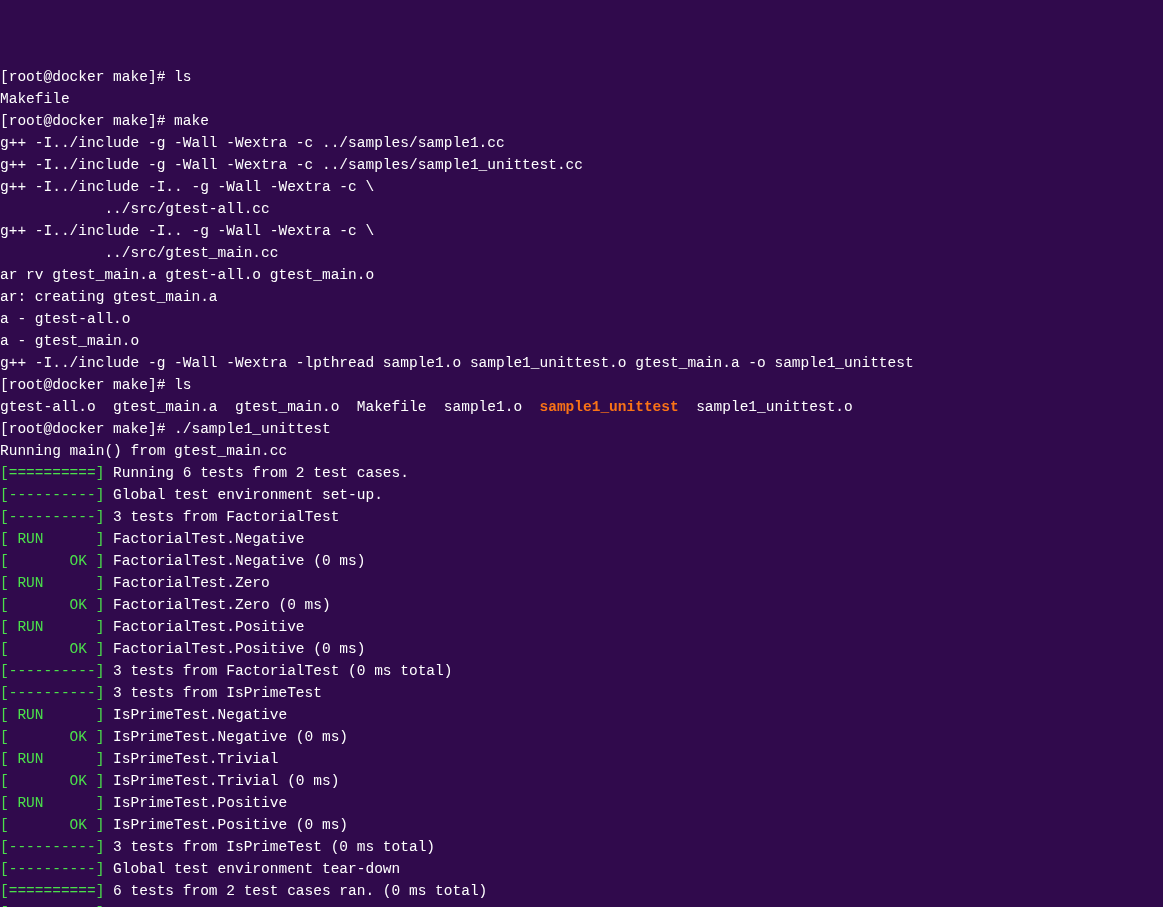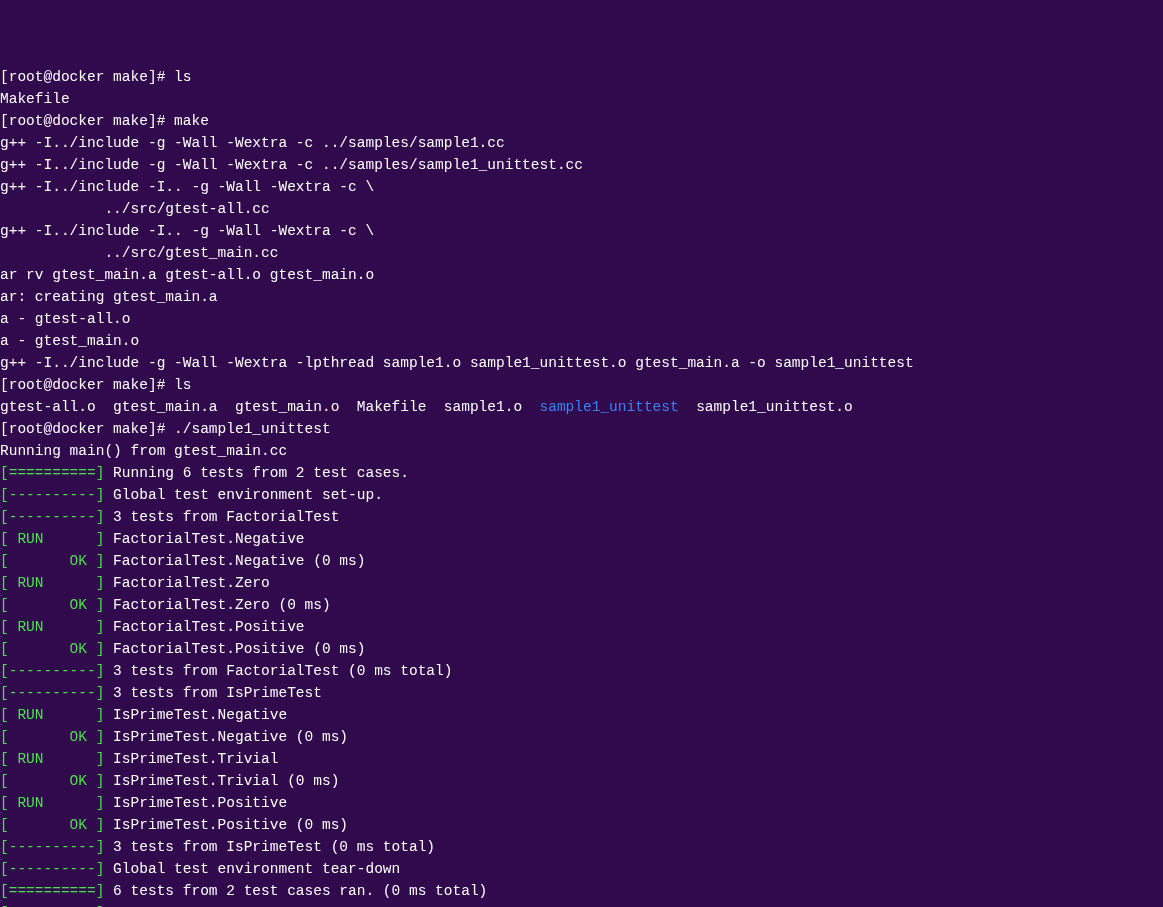--- a/index.html
+++ b/index.html
@@ -12,21 +12,21 @@
     line-height: 22px;
     white-space: pre;
     overflow: hidden;
     width: 1163px;
     height: 907px;
   }
   .terminal {
     padding: 0;
   }
   .green { color: #4be04b; }
-  .bold-green { color: #3b82f6; font-weight: normal; }
+  .bold-green { color: #f97316; font-weight: bold; }
 </style>
 </head>
 <body>
 
 
 <div class="terminal" id="terminal"><div><span>[root@docker make]# ls</span></div><div><span>Makefile</span></div><div><span>[root@docker make]# make</span></div><div><span>g++ -I../include -g -Wall -Wextra -c ../samples/sample1.cc</span></div><div><span>g++ -I../include -g -Wall -Wextra -c ../samples/sample1_unittest.cc</span></div><div><span>g++ -I../include -I.. -g -Wall -Wextra -c \</span></div><div><span>            ../src/gtest-all.cc</span></div><div><span>g++ -I../include -I.. -g -Wall -Wextra -c \</span></div><div><span>            ../src/gtest_main.cc</span></div><div><span>ar rv gtest_main.a gtest-all.o gtest_main.o</span></div><div><span>ar: creating gtest_main.a</span></div><div><span>a - gtest-all.o</span></div><div><span>a - gtest_main.o</span></div><div><span>g++ -I../include -g -Wall -Wextra -lpthread sample1.o sample1_unittest.o gtest_main.a -o sample1_unittest</span></div><div><span>[root@docker make]# ls</span></div><div><span>gtest-all.o  gtest_main.a  gtest_main.o  Makefile  sample1.o  </span><span class="bold-green">sample1_unittest</span><span>  sample1_unittest.o</span></div><div><span>[root@docker make]# ./sample1_unittest</span></div><div><span>Running main() from gtest_main.cc</span></div><div><span class="green">[==========]</span><span> Running 6 tests from 2 test cases.</span></div><div><span class="green">[----------]</span><span> Global test environment set-up.</span></div><div><span class="green">[----------]</span><span> 3 tests from FactorialTest</span></div><div><span class="green">[ RUN      ]</span><span> FactorialTest.Negative</span></div><div><span class="green">[       OK ]</span><span> FactorialTest.Negative (0 ms)</span></div><div><span class="green">[ RUN      ]</span><span> FactorialTest.Zero</span></div><div><span class="green">[       OK ]</span><span> FactorialTest.Zero (0 ms)</span></div><div><span class="green">[ RUN      ]</span><span> FactorialTest.Positive</span></div><div><span class="green">[       OK ]</span><span> FactorialTest.Positive (0 ms)</span></div><div><span class="green">[----------]</span><span> 3 tests from FactorialTest (0 ms total)</span></div><div><span></span></div><div><span class="green">[----------]</span><span> 3 tests from IsPrimeTest</span></div><div><span class="green">[ RUN      ]</span><span> IsPrimeTest.Negative</span></div><div><span class="green">[       OK ]</span><span> IsPrimeTest.Negative (0 ms)</span></div><div><span class="green">[ RUN      ]</span><span> IsPrimeTest.Trivial</span></div><div><span class="green">[       OK ]</span><span> IsPrimeTest.Trivial (0 ms)</span></div><div><span class="green">[ RUN      ]</span><span> IsPrimeTest.Positive</span></div><div><span class="green">[       OK ]</span><span> IsPrimeTest.Positive (0 ms)</span></div><div><span class="green">[----------]</span><span> 3 tests from IsPrimeTest (0 ms total)</span></div><div><span></span></div><div><span class="green">[----------]</span><span> Global test environment tear-down</span></div><div><span class="green">[==========]</span><span> 6 tests from 2 test cases ran. (0 ms total)</span></div><div><span class="green">[  PASSED  ]</span><span> 6 tests.</span></div></div>
 
 
 
 </body></html>

